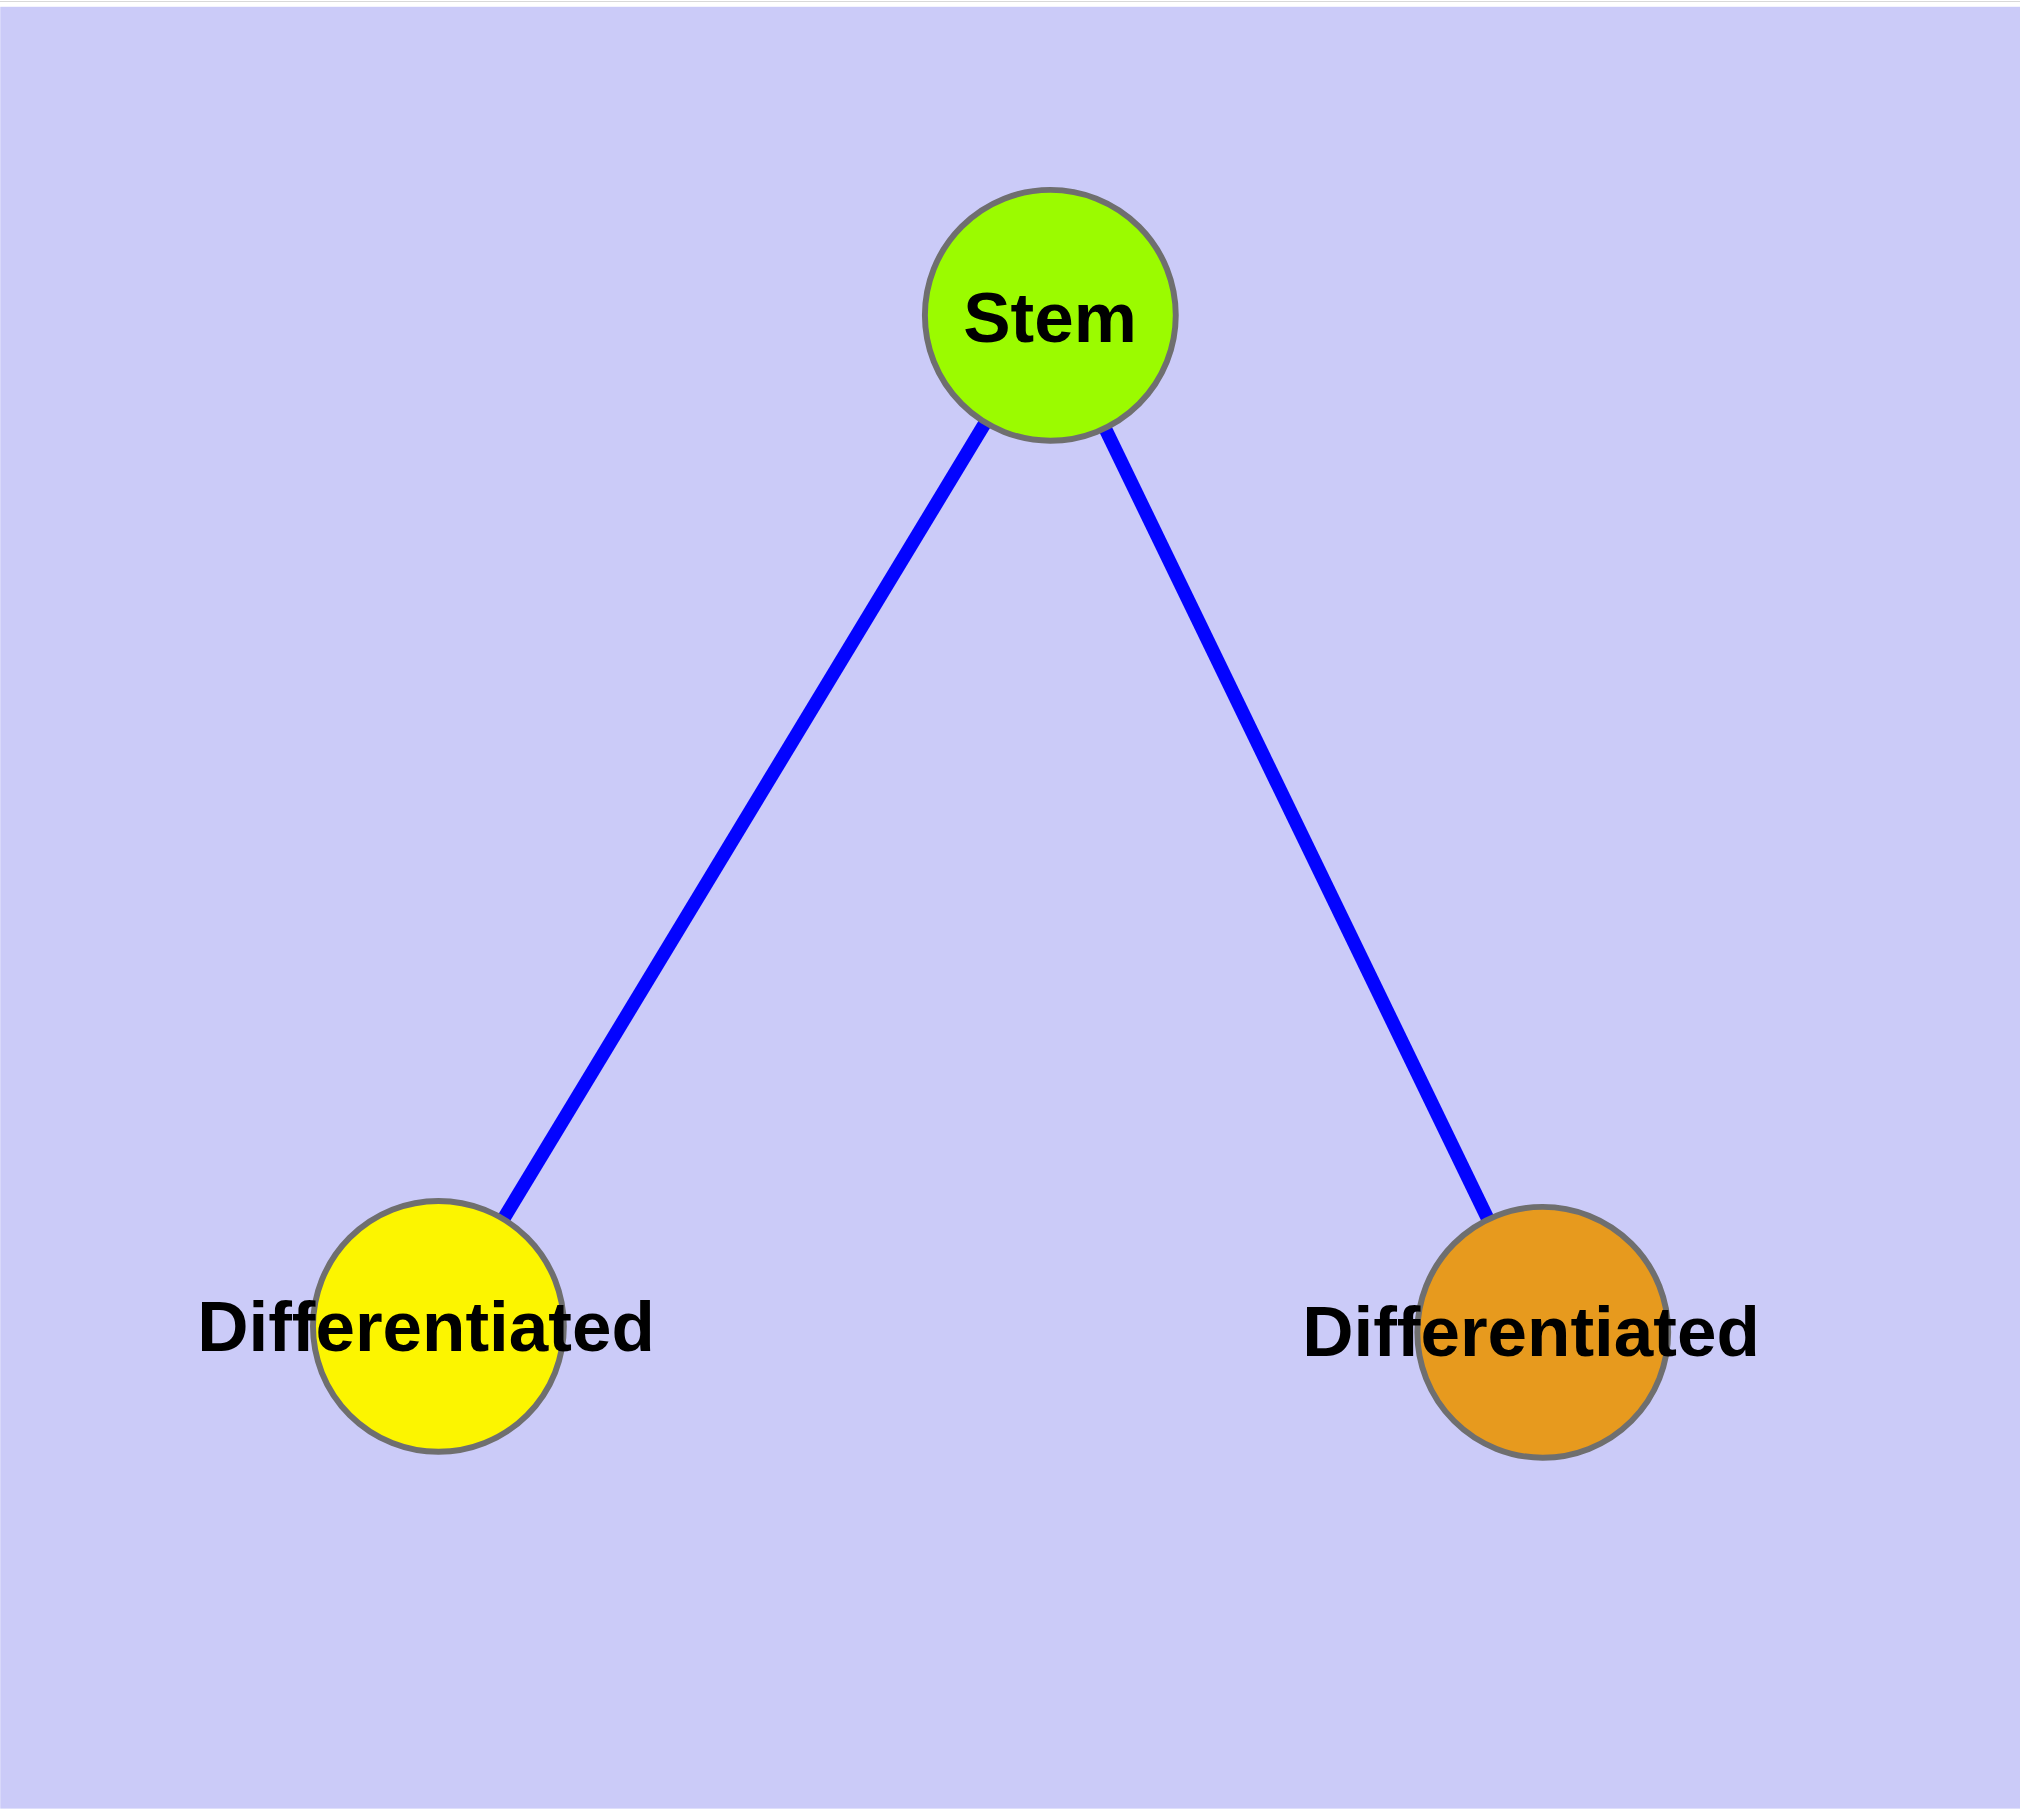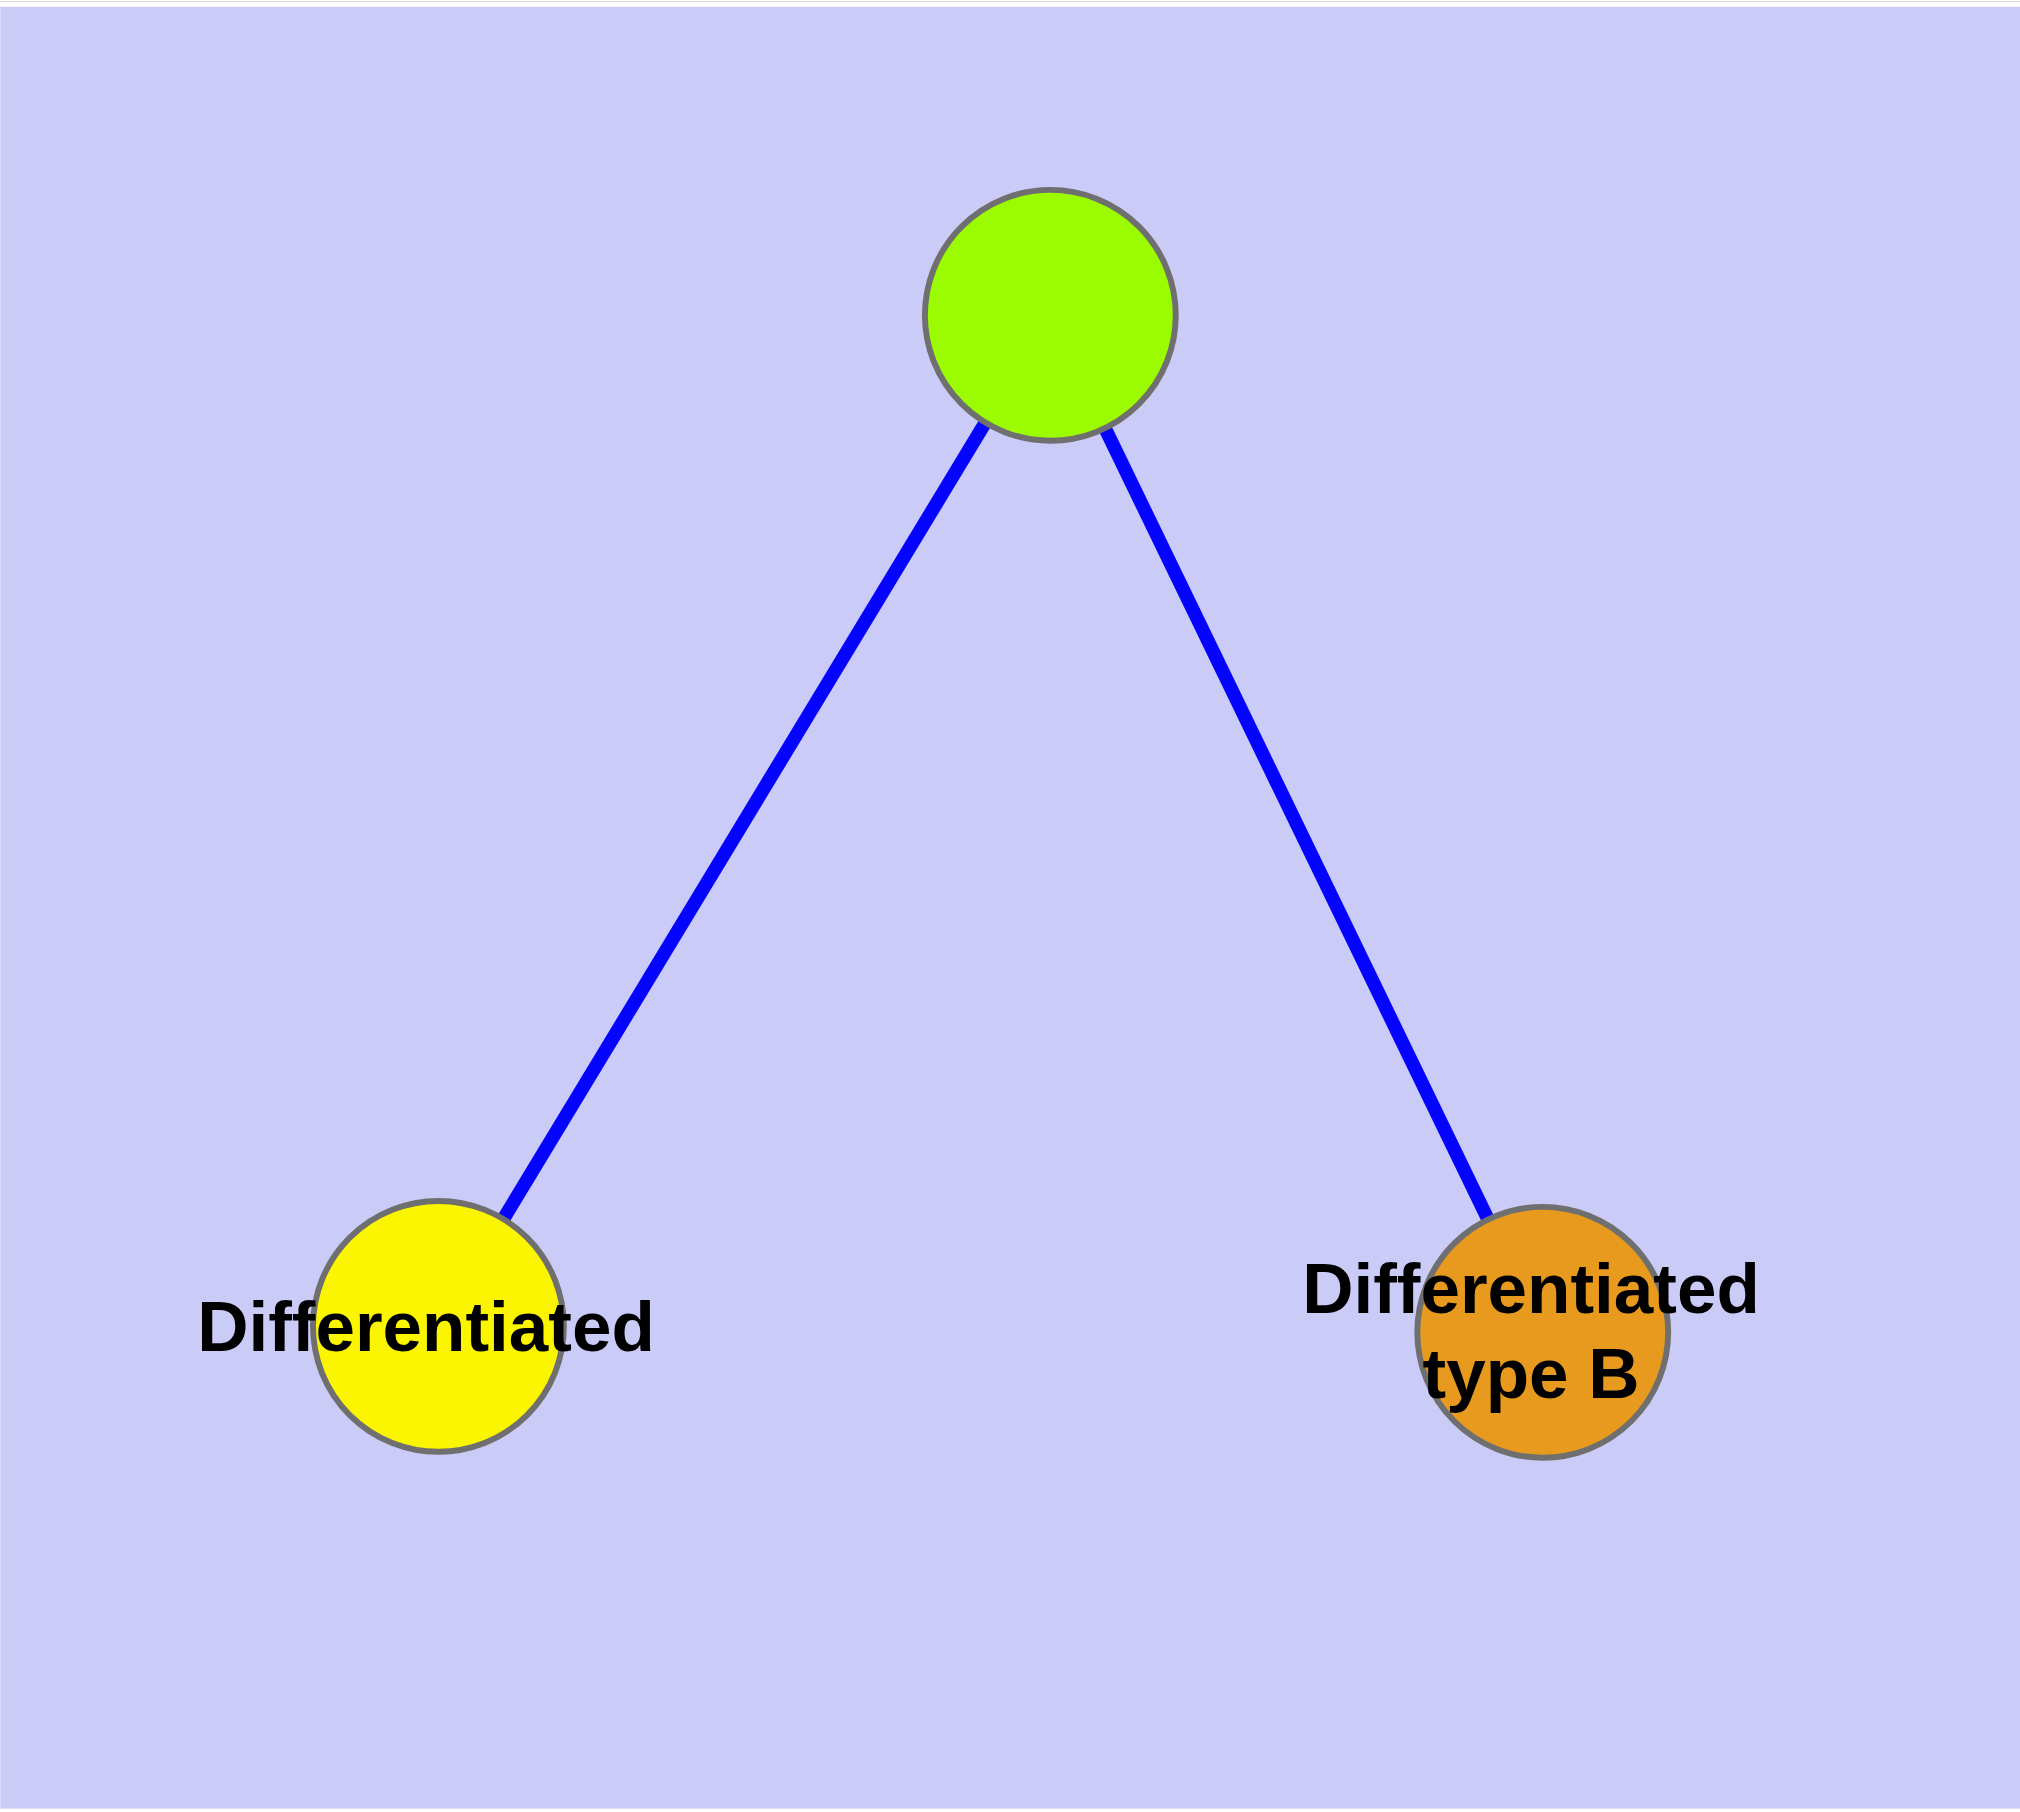--- a/index.html
+++ b/index.html
@@ -61,24 +61,26 @@
     <rect x="0" y="8" width="2384" height="2126" fill="#CBCBF8"></rect>
 
     <line class="edge-line" x1="1239" y1="372" x2="517" y2="1565" stroke="#0303FF"></line>
     <line class="edge-line" x1="1239" y1="372" x2="1820" y2="1572" stroke="#0303FF"></line>
 
     <circle class="node-circle" cx="1239" cy="372" r="148" fill="#9BFB00"></circle>
     <circle class="node-circle" cx="517" cy="1565" r="148" fill="#FCF500"></circle>
     <circle class="node-circle" cx="1820" cy="1572" r="148" fill="#E79A1E"></circle>
   </svg>
 
+  <div class="node-label" style="left:1050px; top:317px;">
+    <span class="label-line">Stem</span>
+  </div>
 
   <div class="node-label" style="left:426px; top:1326px;">
     <span class="label-line">Differentiated</span>
   </div>
 
   <div class="node-label" style="left:1531px; top:1331px;">
     <span class="label-line">Differentiated</span>
-    <span class="label-line">type B</span>
   </div>
 
 </div>
 
 
 </body></html>

